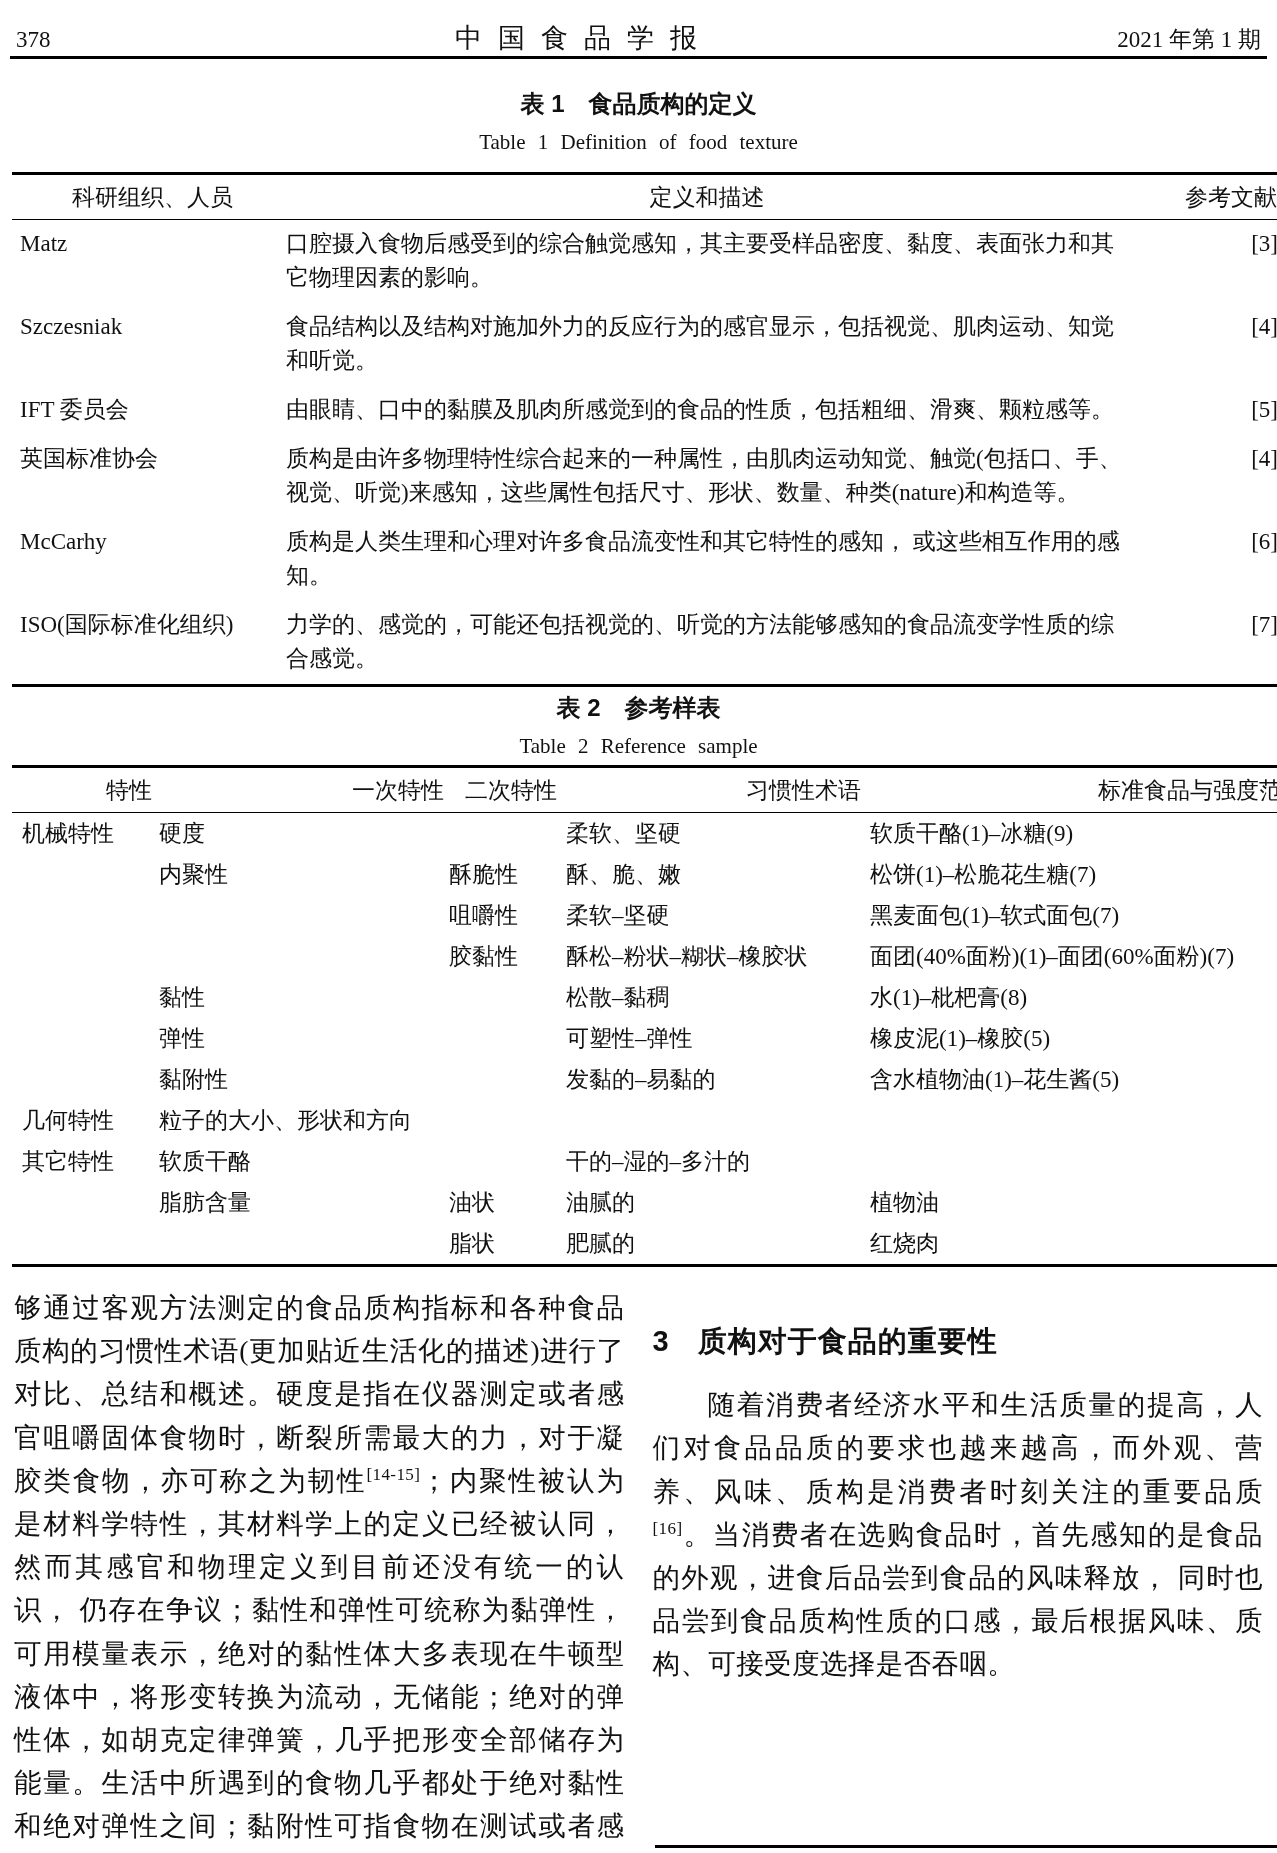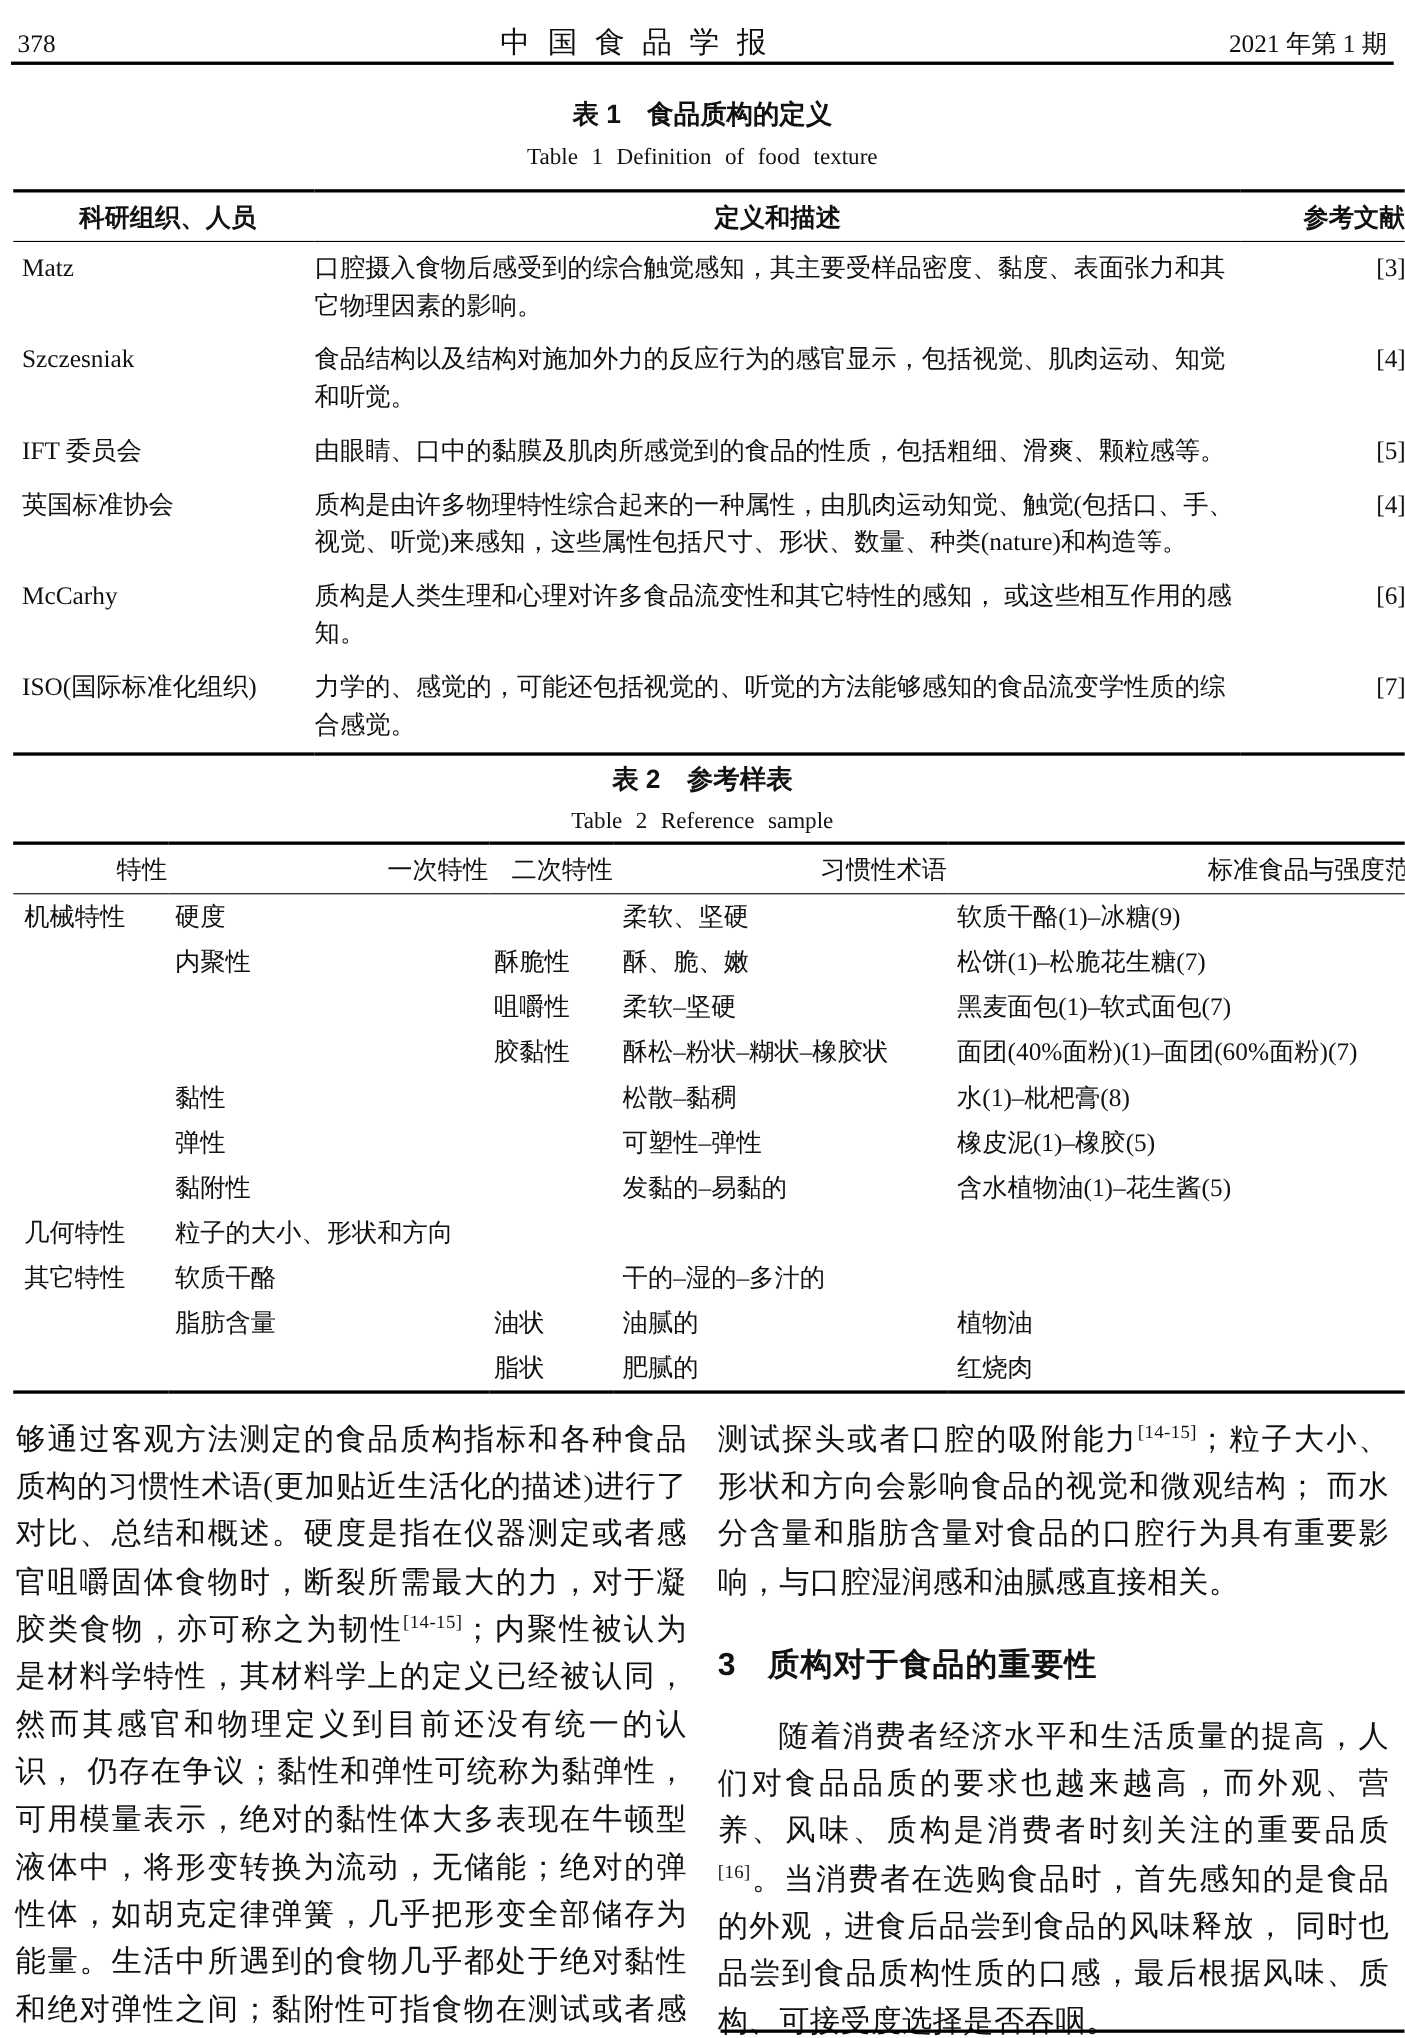--- a/index.html
+++ b/index.html
@@ -15,21 +15,21 @@
   .header-rule{position:absolute;top:56px;left:10px;right:10px;height:3px;background:#000;}
 
   
   .caption{position:absolute;width:100%;text-align:center;}
   .caption-zh{font-family:"Liberation Sans","DejaVu Sans",sans-serif;font-weight:700;font-size:24px;}
   .caption-en{font-size:21px;margin-top:10px;word-spacing:7px;}
 
   
   table{border-collapse:collapse;table-layout:fixed;}
   .t1{position:absolute;top:172px;left:12px;width:1253px;border-top:3px solid #000;border-bottom:3.5px solid #000;font-size:23px;}
-  .t1 thead td{border-bottom:1.5px solid #000;height:42px;text-align:center;vertical-align:middle;font-weight:bold;}
+  .t1 thead td{border-bottom:1.5px solid #000;height:42px;text-align:center;vertical-align:middle;}
   .t1 tbody td{vertical-align:top;padding:7px 0 8px;line-height:34px;}
   .t1 .c-org{width:265px;padding-left:8px;}
   .t1 .c-def{width:840px;}
   .t1 .c-ref{width:148px;text-align:right;}
 
   .t2{position:absolute;top:765px;left:12px;width:1253px;border-top:3px solid #000;border-bottom:3.5px solid #000;font-size:23px;}
   .t2 thead td{border-bottom:1.5px solid #000;height:42px;text-align:right;vertical-align:middle;}
   .t2 tbody td{height:39px;line-height:39px;vertical-align:middle;white-space:nowrap;overflow:visible;}
   .t2 .c1{width:130px;padding-left:10px;}
   .t2 .c2{width:285px;padding-left:6px;}
@@ -201,21 +201,20 @@
       <td class="c5">红烧肉</td>
     </tr>
   </tbody>
 </table>
 
 <div class="body-text">
   <div class="col">
     <p>够通过客观方法测定的食品质构指标和各种食品质构的习惯性术语(更加贴近生活化的描述)进行了对比、总结和概述。硬度是指在仪器测定或者感官咀嚼固体食物时，断裂所需最大的力，对于凝胶类食物，亦可称之为韧性<sup>[14-15]</sup>；内聚性被认为是材料学特性，其材料学上的定义已经被认同，然而其感官和物理定义到目前还没有统一的认识， 仍存在争议；黏性和弹性可统称为黏弹性，可用模量表示，绝对的黏性体大多表现在牛顿型液体中，将形变转换为流动，无储能；绝对的弹性体，如胡克定律弹簧，几乎把形变全部储存为能量。生活中所遇到的食物几乎都处于绝对黏性和绝对弹性之间；黏附性可指食物在测试或者感官咀嚼时， 食物对</p>
   </div>
   <div class="col">
-    <p>测试探头或者口腔的吸附能力<sup>[14-15]</sup>；粒子大小、形状和方向会影响食品的视觉和微观结构； 而水分含量和脂肪含量对食品的口腔行为具有重要影响，与口腔湿润感和油腻感直接相关。</p>
     <div class="section-heading">
       <span class="num">3</span>
       <span>质构对于食品的重要性</span>
     </div>
     <p class="indent">随着消费者经济水平和生活质量的提高，人们对食品品质的要求也越来越高，而外观、营养、风味、质构是消费者时刻关注的重要品质<sup>[16]</sup>。当消费者在选购食品时，首先感知的是食品的外观，进食后品尝到食品的风味释放， 同时也品尝到食品质构性质的口感，最后根据风味、质构、可接受度选择是否吞咽。</p>
   </div>
 </div>
 
 <div class="footnote-rule"></div>
 

